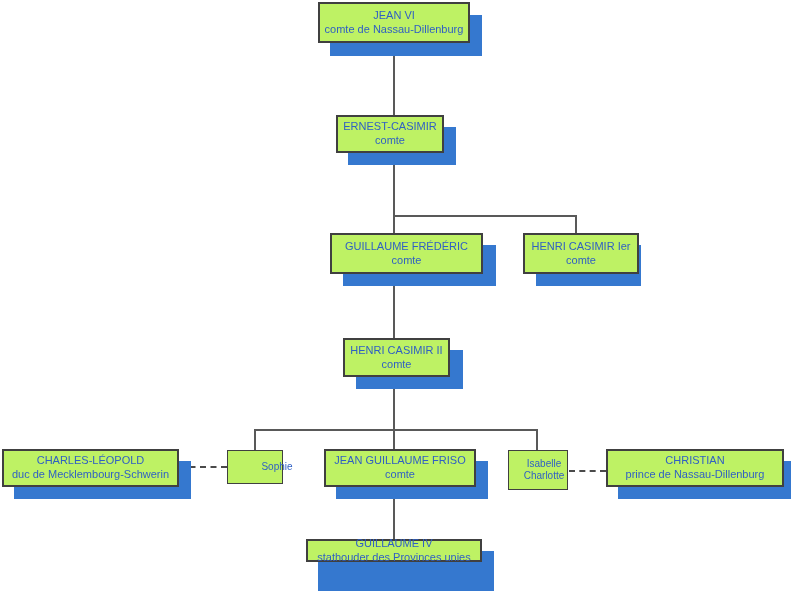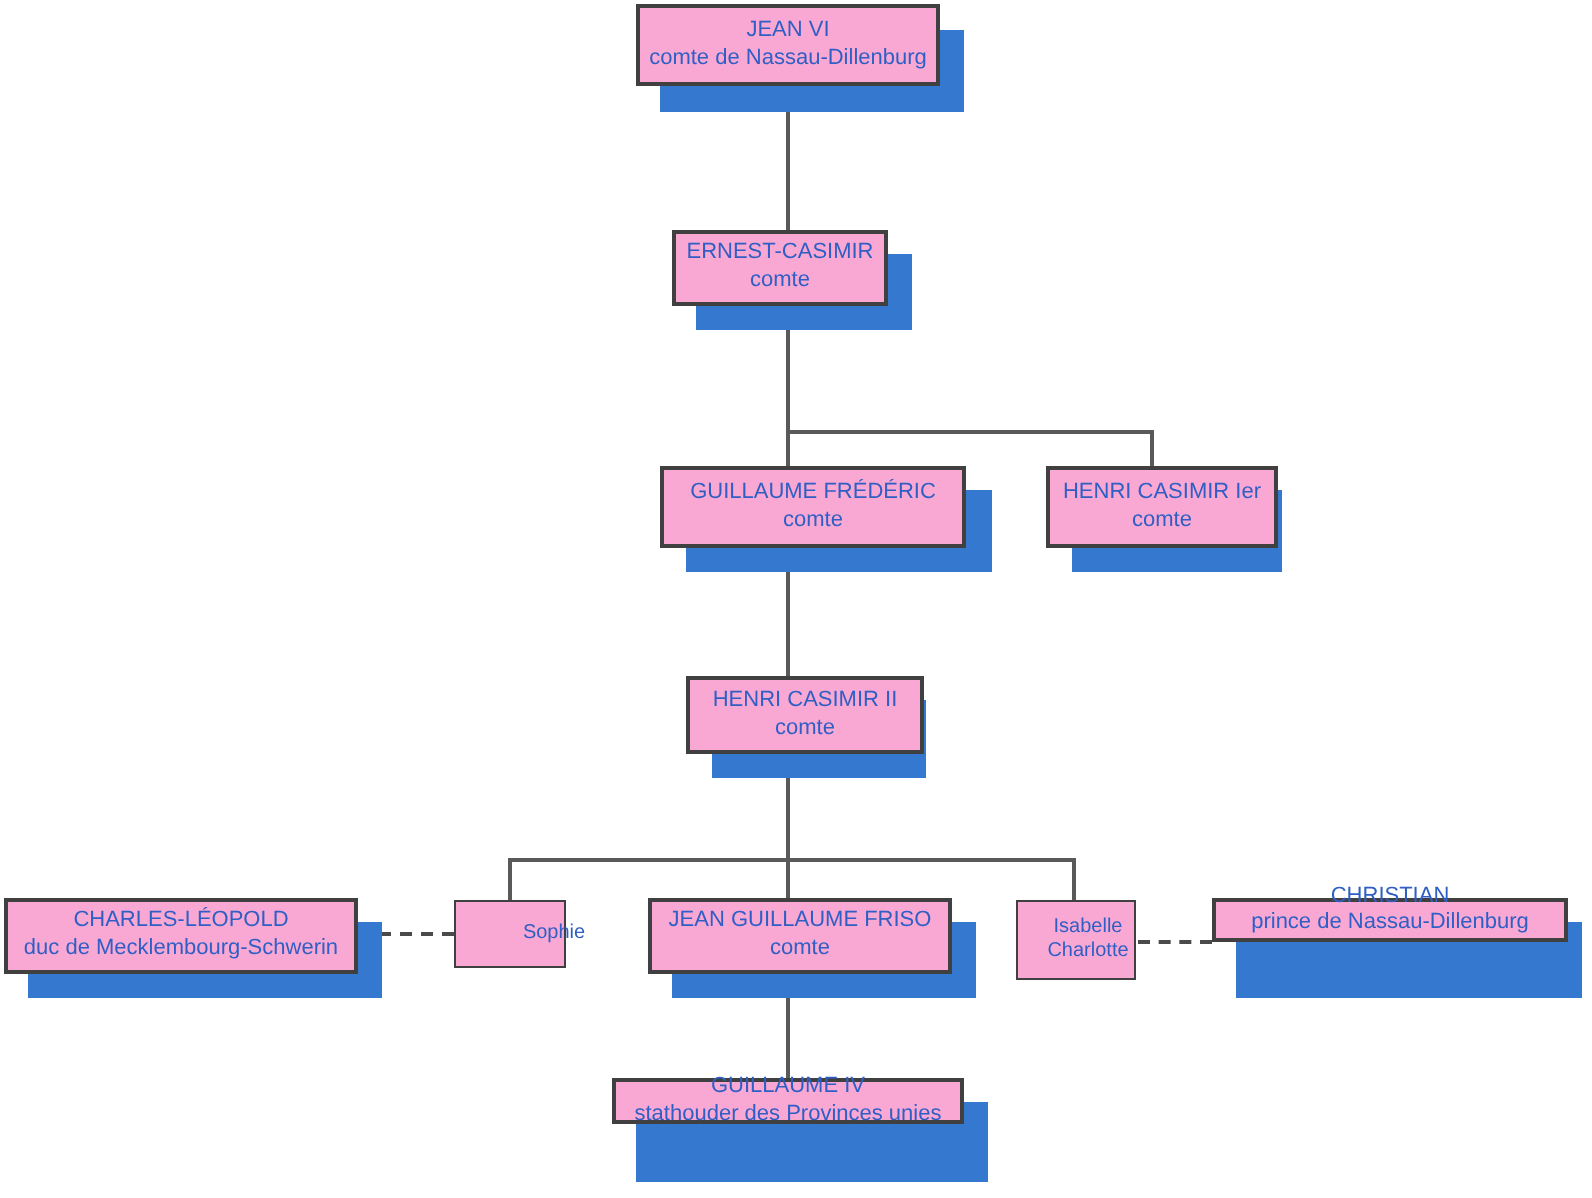--- a/index.html
+++ b/index.html
@@ -26,21 +26,21 @@
   .conn.h { height: 2px; }
   .conn.dashed-h {
     height: 0;
     background: transparent;
     border-top: 2px dashed #4a4a4a;
   }
   
   .node {
     position: absolute;
     box-sizing: border-box;
-    background: #f9a8d4;
+    background: #bef264;
     border: 2px solid #404040;
     color: #2f5fc4;
     display: flex;
     flex-direction: column;
     align-items: center;
     justify-content: center;
     text-align: center;
     line-height: 1.25;
     z-index: 3;
   }
@@ -116,21 +116,21 @@
   <div class="node fs11" style="left:330px; top:233px; width:153px; height:41px;">
     <span class="l1">GUILLAUME FRÉDÉRIC</span>
     <span class="l2">comte</span>
   </div>
 
   <div class="node fs11" style="left:523px; top:233px; width:116px; height:41px;">
     <span class="l1">HENRI CASIMIR Ier</span>
     <span class="l2">comte</span>
   </div>
 
-  <div class="node fs11" style="left:343px; top:338px; width:119px; height:39px;align-items:center;">
+  <div class="node fs11" style="left:343px; top:338px; width:107px; height:39px;align-items:center;">
     <span class="l1">HENRI CASIMIR II</span>
     <span class="l2">comte</span>
   </div>
 
   <div class="node fs11" style="left:2px; top:449px; width:177px; height:38px;">
     <span class="l1">CHARLES-LÉOPOLD</span>
     <span class="l2">duc de Mecklembourg-Schwerin</span>
   </div>
 
   <div class="node thin fs10" style="left:227px; top:450px; width:56px; height:34px;padding-left:44px;">
@@ -140,21 +140,21 @@
   <div class="node fs11" style="left:324px; top:449px; width:152px; height:38px;">
     <span class="l1">JEAN GUILLAUME FRISO</span>
     <span class="l2">comte</span>
   </div>
 
   <div class="node thin fs10" style="left:508px; top:450px; width:60px; height:40px;padding-left:12px;">
     <span class="l1">Isabelle</span>
     <span class="l2">Charlotte</span>
   </div>
 
-  <div class="node fs11" style="left:606px; top:449px; width:178px; height:22px;justify-content:flex-end;">
+  <div class="node fs11" style="left:606px; top:449px; width:178px; height:38px;">
     <span class="l1">CHRISTIAN</span>
     <span class="l2">prince de Nassau-Dillenburg</span>
   </div>
 
   <div class="node fs11" style="left:306px; top:539px; width:176px; height:23px;">
     <span class="l1">GUILLAUME IV</span>
     <span class="l2">stathouder des Provinces unies</span>
   </div>
 
 </div>

